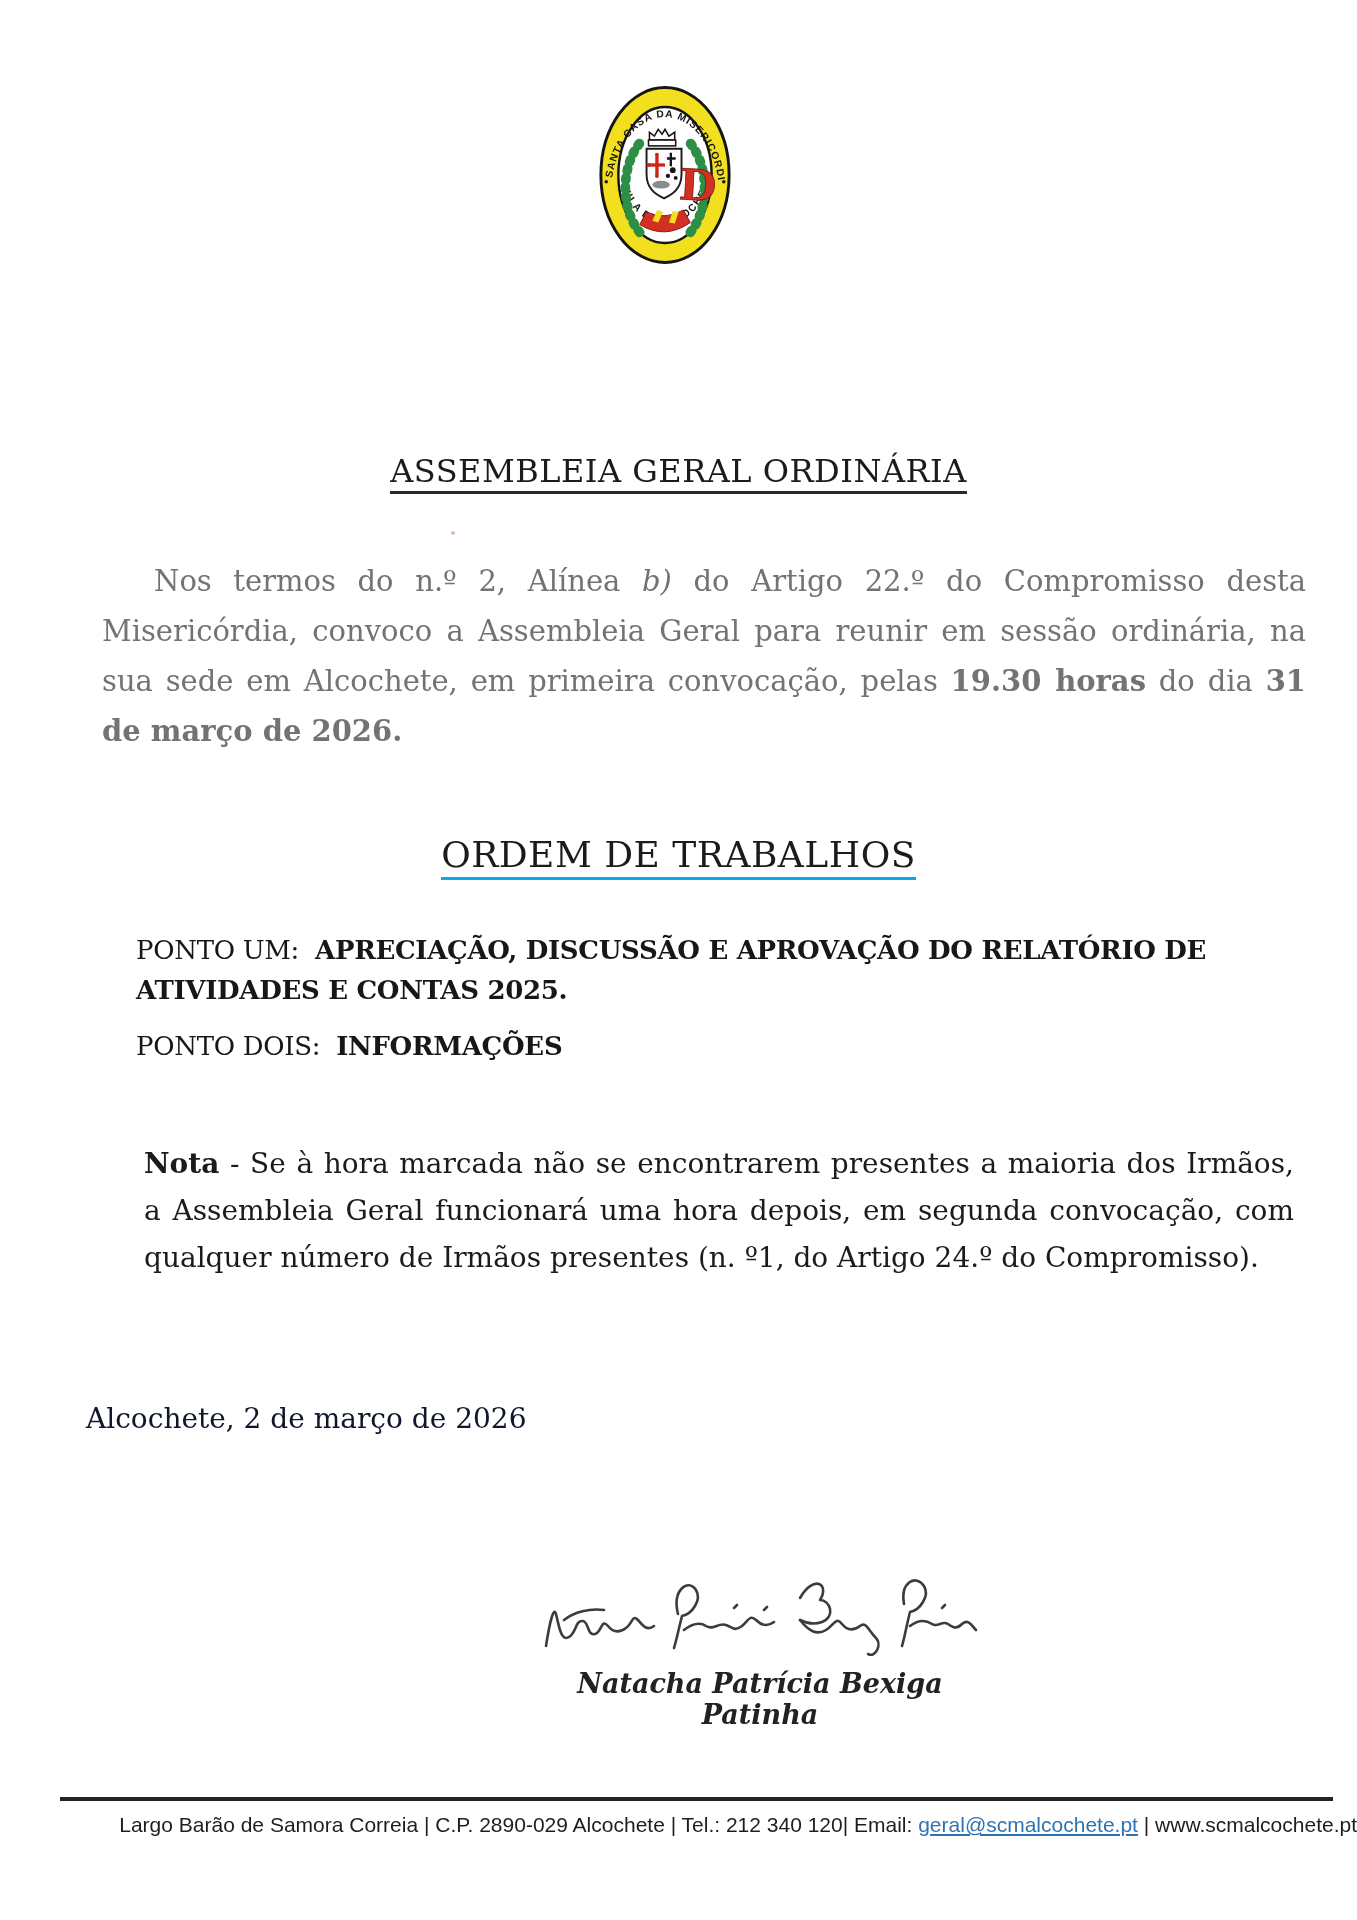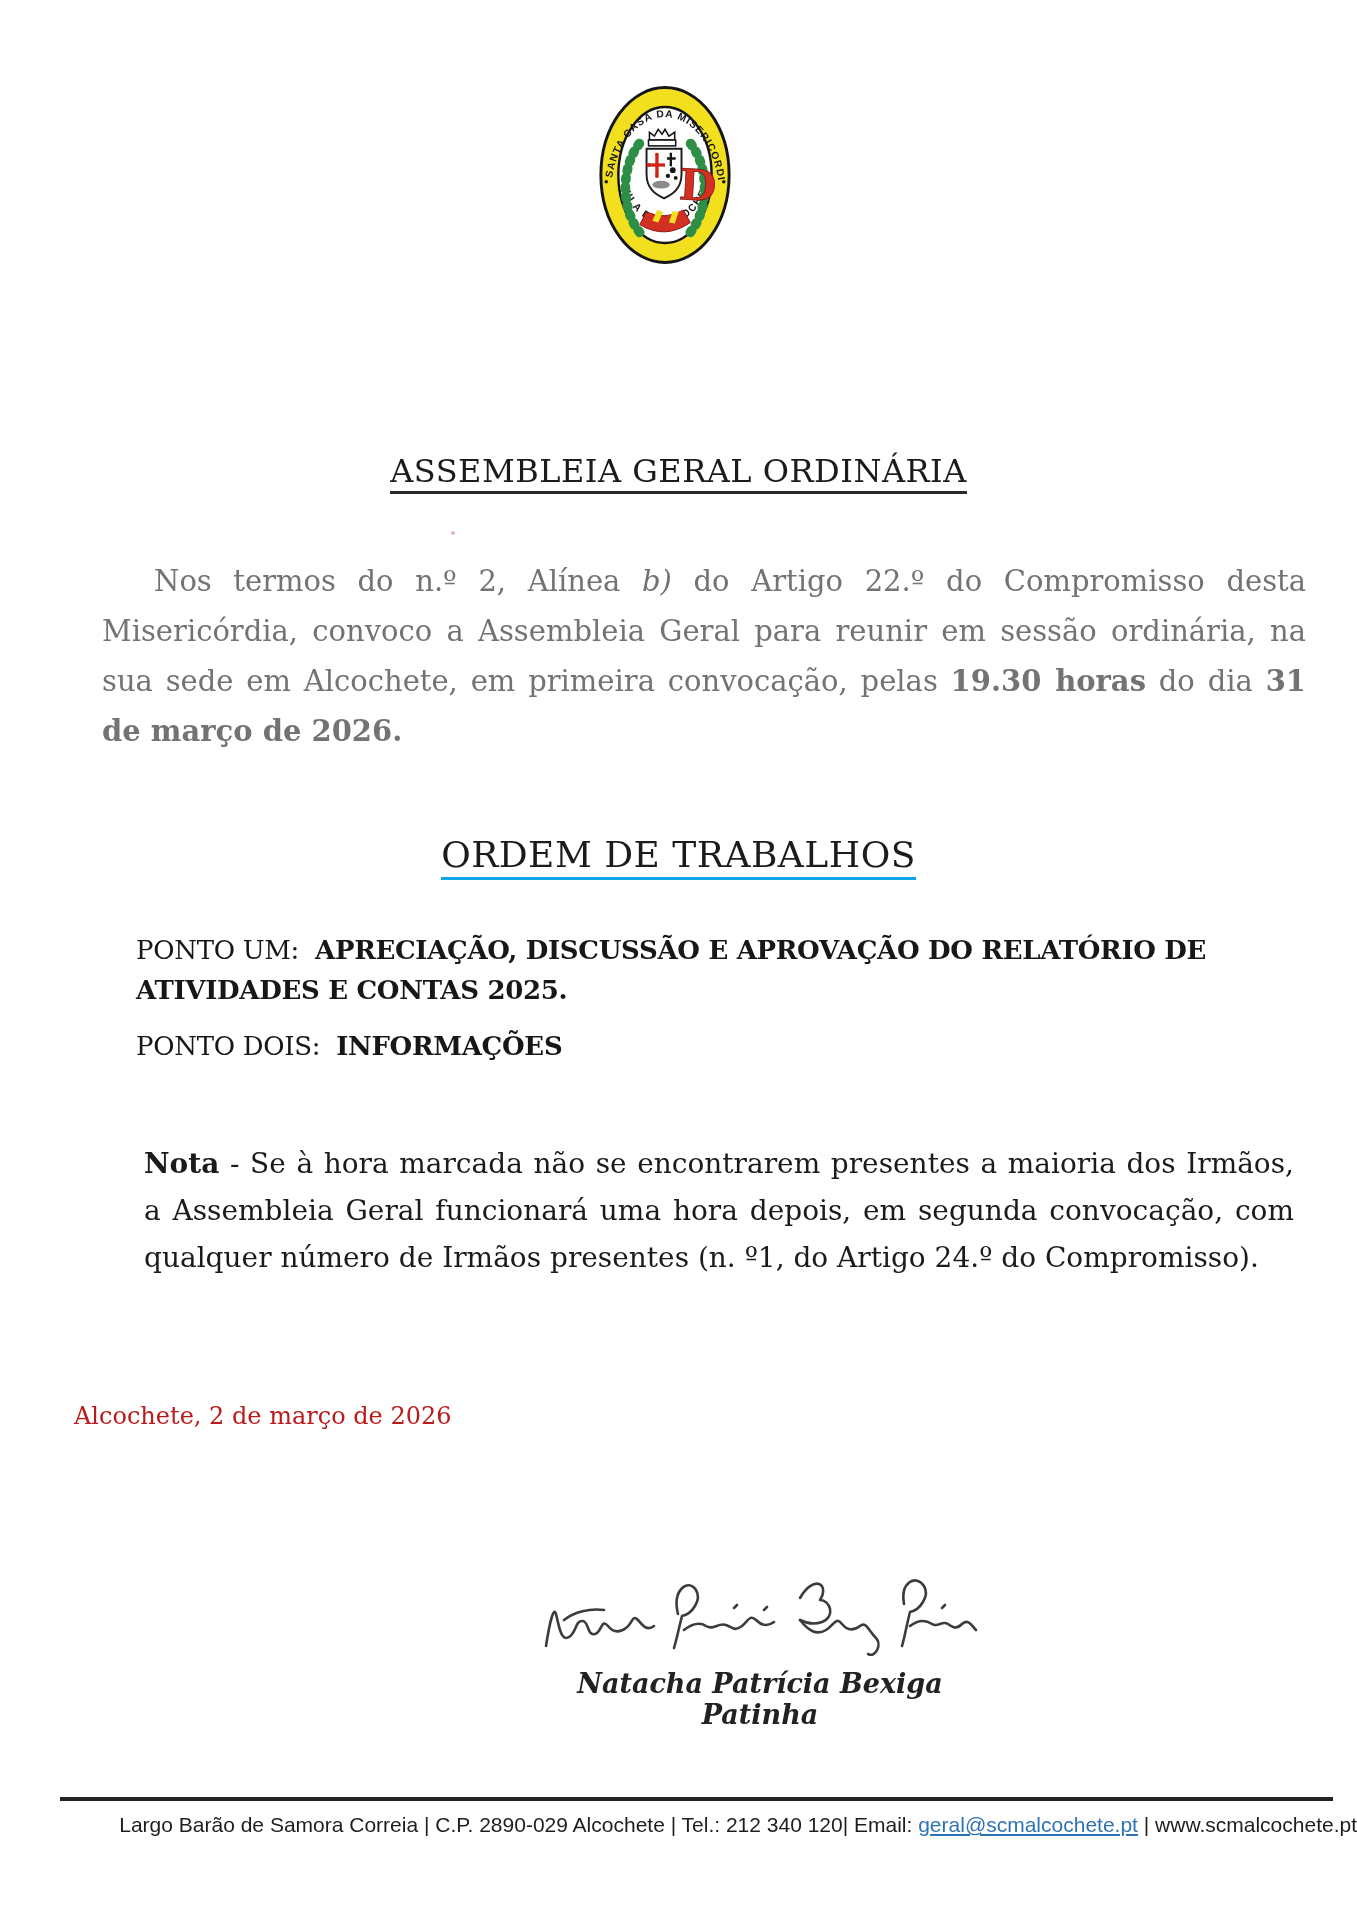--- a/index.html
+++ b/index.html
@@ -31,21 +31,21 @@
            letter-spacing:-0.3px; color:#171717; }
   .point .pt-label { font-weight:normal; }
   .point .pt-text { font-weight:bold; }
   .point-one { top:930px; }
   .point-two { top:1026px; }
 
   .note { position:absolute; top:1140px; left:136px; width:1150px; font-size:28px;
           line-height:47px; text-align:justify; color:#1b1b1b;margin-left:8px; }
   .note b { font-weight:bold; }
 
-  .dateline { position:absolute; top:1402px; left:74px; font-size:24px; color:#b91c1c; }
+  .dateline { position:absolute; top:1402px; left:86px; font-size:28px; color:#0f172a; }
 
   .president-line { position:absolute; top:1524px; left:568px; font-size:27px; color:#1b1b1b; }
 
   .signature-svg { position:absolute; top:1568px; left:538px; width:445px; height:112px; }
 
   .typed-name { position:absolute; top:1668px; left:540px; width:440px; text-align:center;
                 font-size:27px; font-style:italic; font-weight:bold; color:#222; }
 
   .scan-dot { position:absolute; left:451px; top:531px; width:4px; height:4px;
               border-radius:50%; background:#e08a8a; opacity:0.65; }

